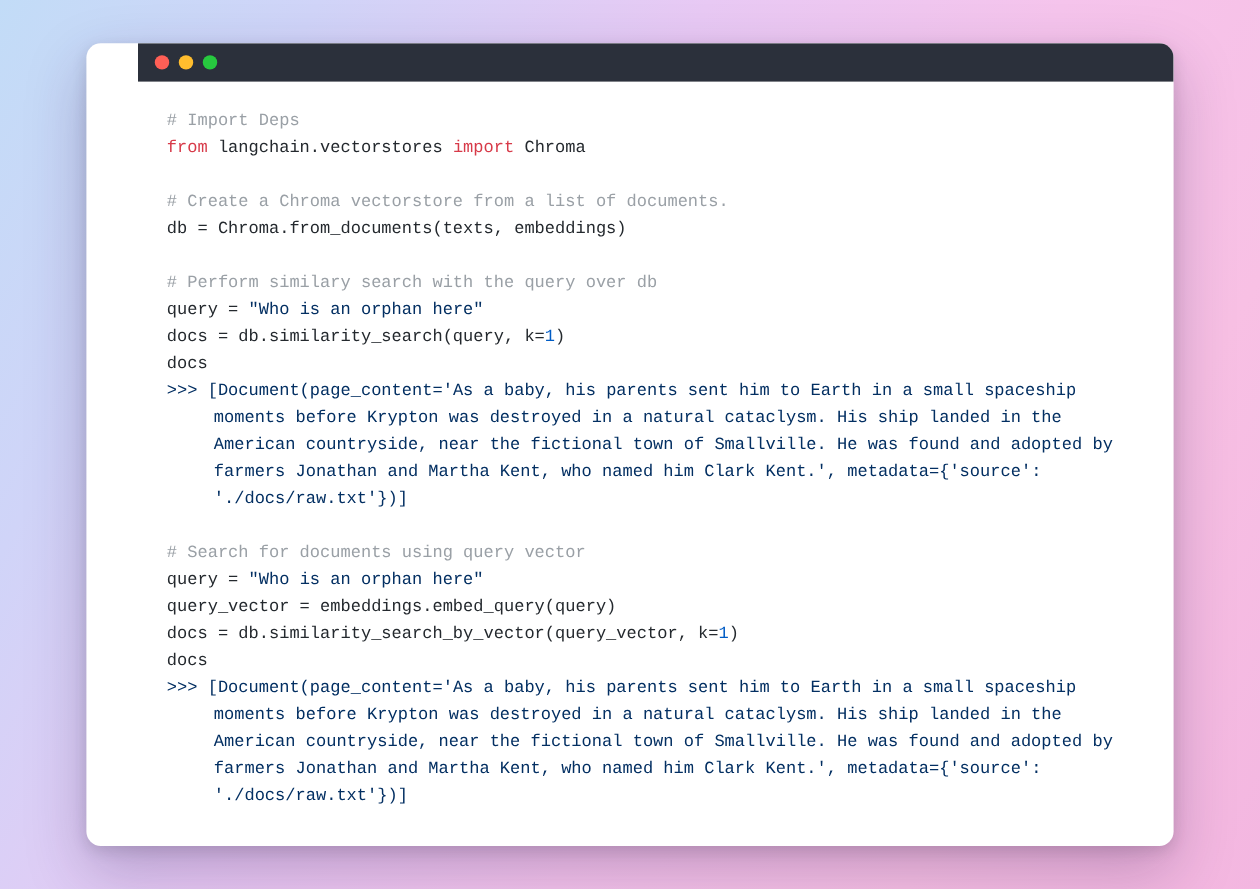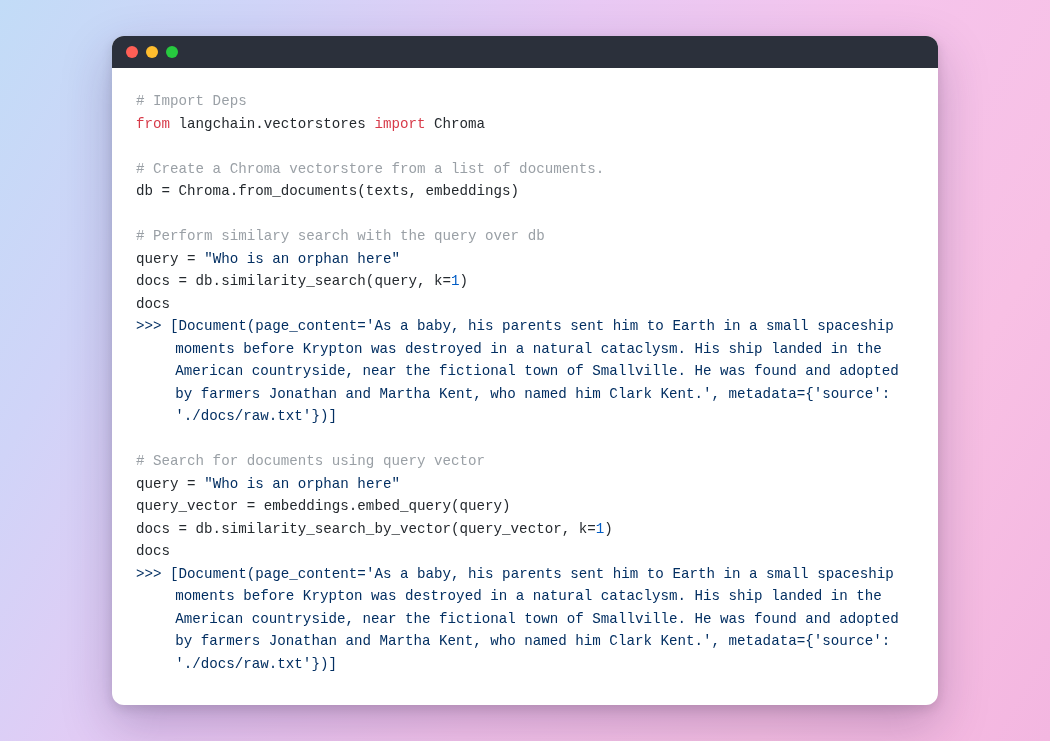--- a/index.html
+++ b/index.html
@@ -11,25 +11,26 @@
       #e8c9f4 40%,
       #f5c4ec 60%,
       #f8c0e4 80%,
       #f3b6e0 100%);
     display: flex;
     align-items: center;
     justify-content: center;
     font-family: ui-monospace, SFMono-Regular, "SF Mono", Menlo, Consolas, "Liberation Mono", monospace;
   }
   .window {
-    width: 826px;
+    width: 906px;
     background: #fff;
     border-radius: 12px;
     box-shadow: 0 20px 50px rgba(40,20,80,0.25), 0 4px 12px rgba(0,0,0,0.12);
     overflow: hidden;
+    padding-left: 43px;
   }
   .titlebar {
     height: 32px;
     background: #2b303b;
     display: flex;
     align-items: center;
     padding-left: 14px;
     gap: 8px;
   }
   .dot {

